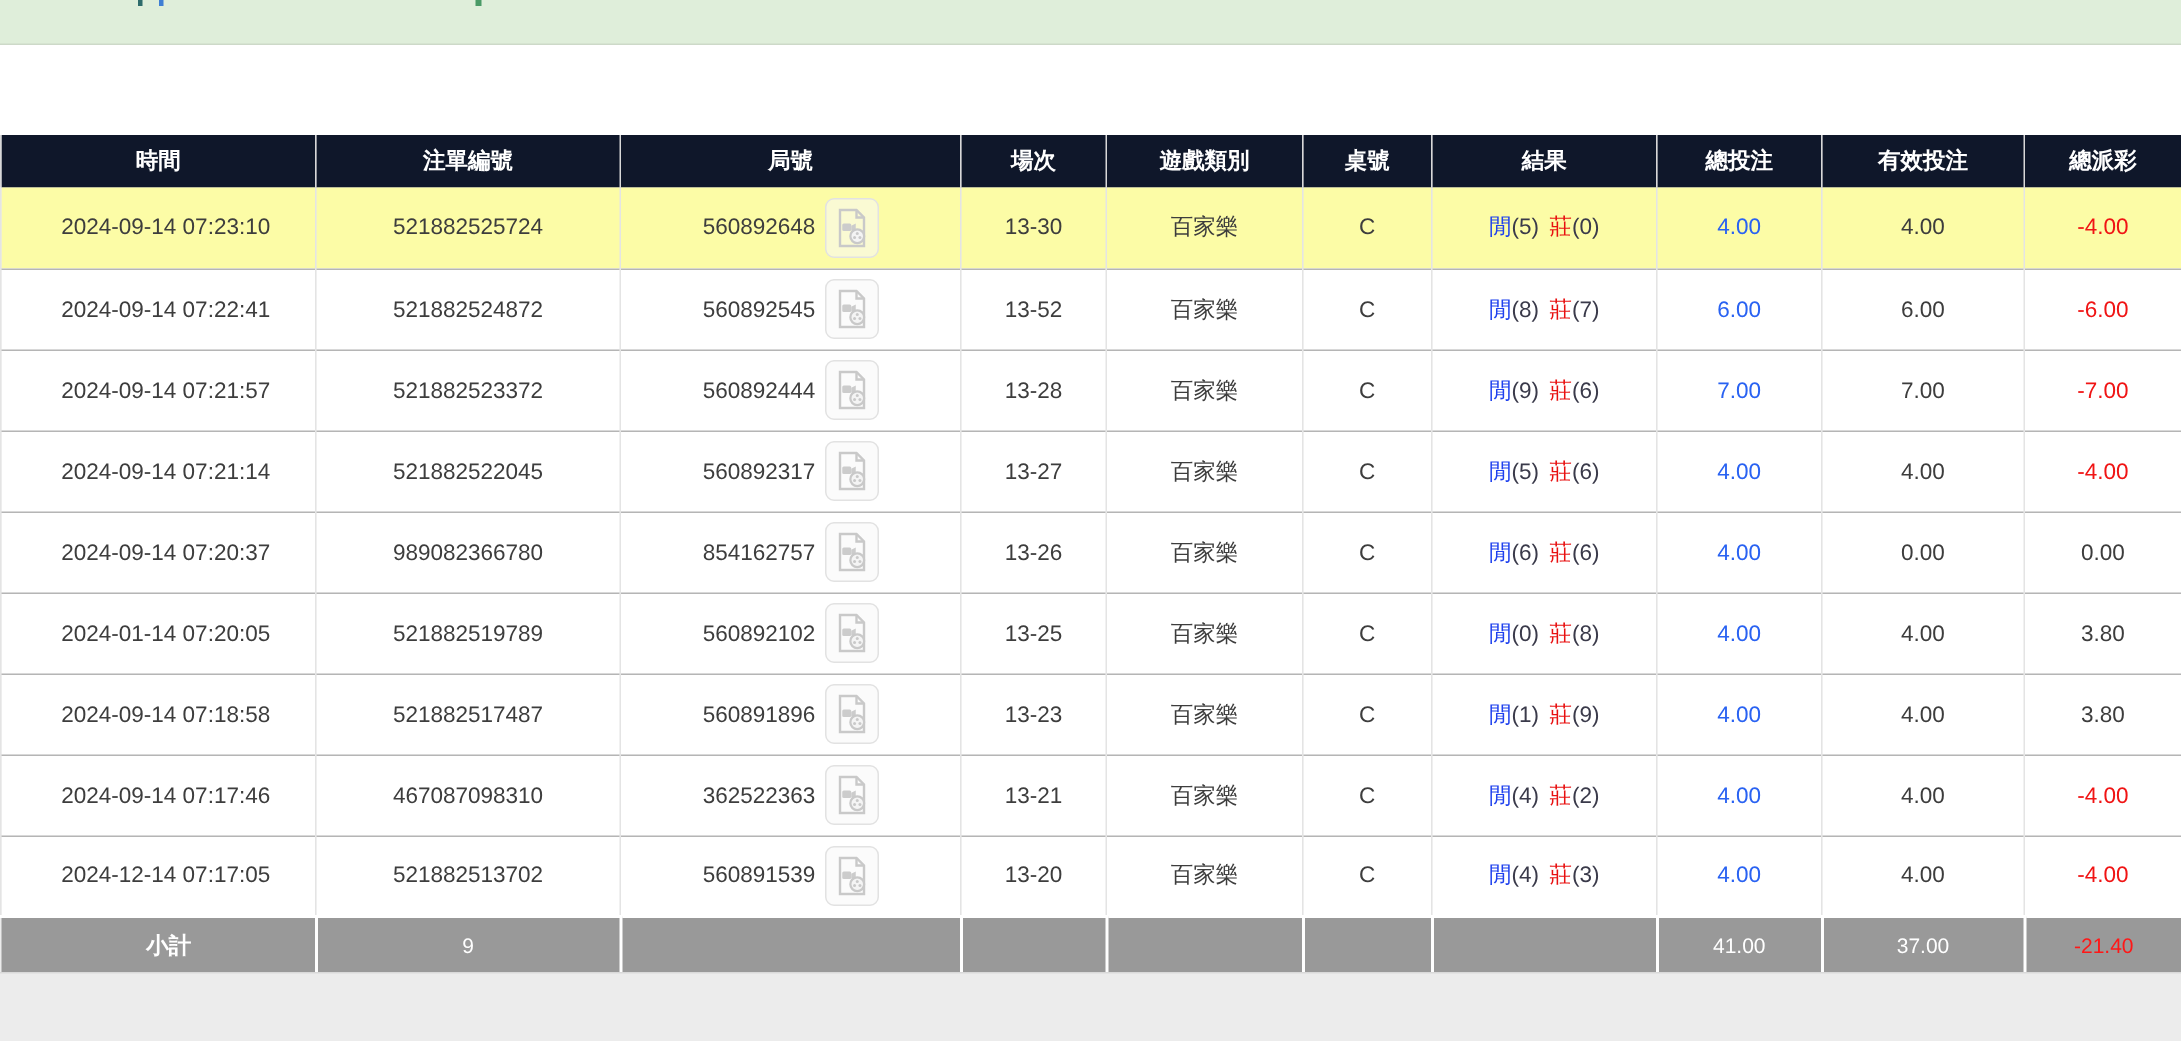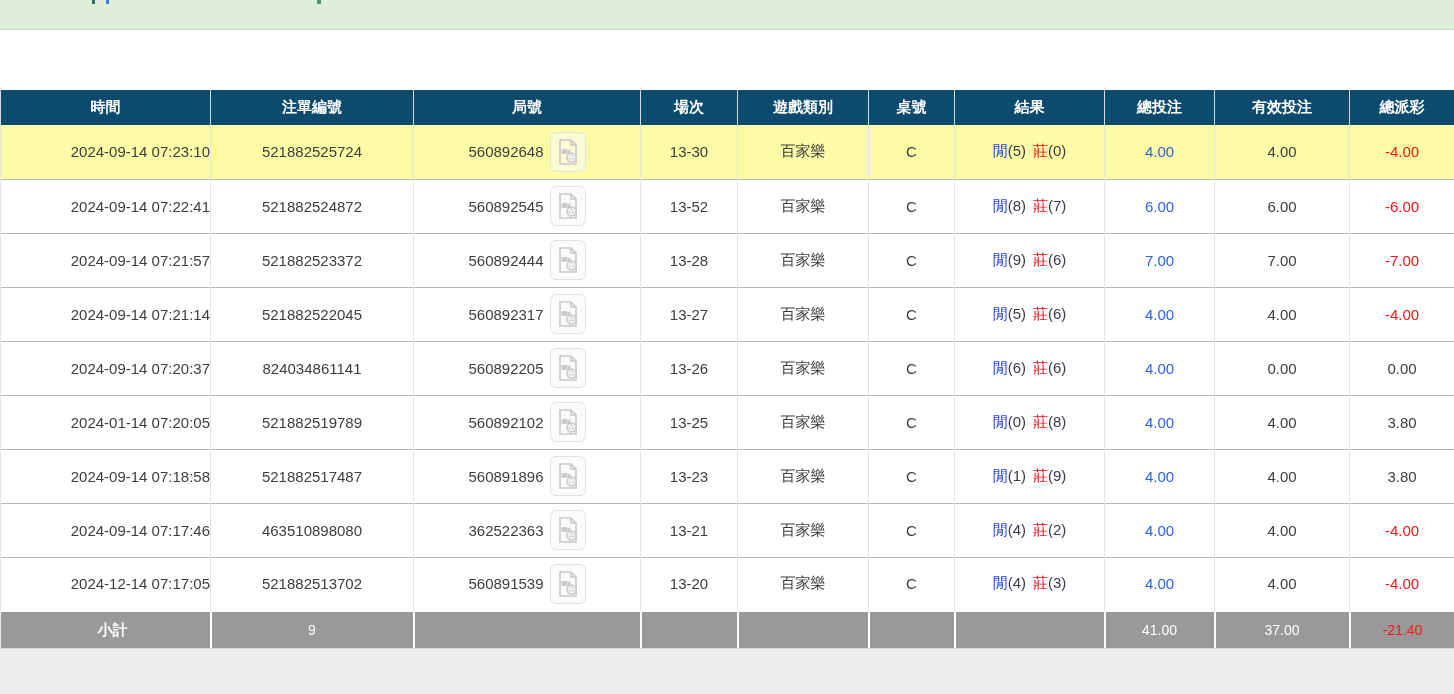--- a/index.html
+++ b/index.html
@@ -27,21 +27,21 @@
 
   .gap-white { height: 60px; background: #ffffff; }
 
   table {
     width: 1454px;
     table-layout: fixed;
     border-collapse: collapse;
   }
   
   thead th {
-    background: #0c4a6e;
+    background: #0f172a;
     color: #ffffff;
     font-size: 15px;
     font-weight: bold;
     height: 35px;
     text-align: center;
     border-left: 1px solid #d8d8d8;
     border-right: 1px solid #d8d8d8;
   }
   
   tbody td {
@@ -50,21 +50,21 @@
     vertical-align: middle;
     font-size: 15px;
     color: #3d3d3d;
     background: #ffffff;
     border-top: 1px solid #b5b5b5;
     border-left: 1px solid #e4e4e4;
     border-right: 1px solid #e4e4e4;
   }
   tbody tr:first-child td { border-top: none; }
   tbody tr.highlight td { background: #fcfca6; }
-  td.time { text-align: right; padding-left: 10px; }
+  td.time { text-align: center; padding-left: 10px; }
 
   td.round .round-wrap { display: inline-flex; align-items: center; gap: 6px; text-align: center; }
   .video-btn {
     width: 36px; height: 40px;
     border: 1px solid #e2e2e2;
     border-radius: 6px;
     background: rgba(248,248,248,0.55);
     cursor: pointer;
     display: inline-flex; align-items: center; justify-content: center;
     padding: 0;
@@ -251,24 +251,24 @@
     <td>C</td>
     <td>
       <span class="res-p">閒</span><span class="res-s">(5)</span><span class="res-b">莊</span><span class="res-s">(6)</span>
     </td>
     <td class="blue">4.00</td>
     <td>4.00</td>
     <td class="neg">-4.00</td>
   </tr>
         <tr class="data-row">
     <td class="time">2024-09-14 07:20:37</td>
-    <td>824034861141</td>
-    <td class="round">
-      <span class="round-wrap">
-        <span>560892205</span>
+    <td>989082366780</td>
+    <td class="round">
+      <span class="round-wrap">
+        <span>854162757</span>
         <button class="video-btn">
           <svg width="24" height="28" viewBox="0 0 24 28" fill="none" xmlns="http://www.w3.org/2000/svg">
             <path d="M4 2 h11 l5 5 v19 h-16 z" stroke="#c9c9c9" stroke-width="1.6" fill="none"></path>
             <path d="M15 2 v5 h5" stroke="#c9c9c9" stroke-width="1.6" fill="none"></path>
             <rect x="5.5" y="11" width="6" height="5" rx="1" fill="#cccccc"></rect>
             <path d="M11.5 12.5 l3 -1.5 v6 l-3 -1.5 z" fill="#cccccc"></path>
             <circle cx="15.5" cy="19.5" r="4.6" stroke="#c9c9c9" stroke-width="1.5" fill="#f4f4f4"></circle>
             <circle cx="15.5" cy="17.6" r="1" fill="#c9c9c9"></circle>
             <circle cx="13.7" cy="20.4" r="1" fill="#c9c9c9"></circle>
             <circle cx="17.3" cy="20.4" r="1" fill="#c9c9c9"></circle>
@@ -341,21 +341,21 @@
     <td>C</td>
     <td>
       <span class="res-p">閒</span><span class="res-s">(1)</span><span class="res-b">莊</span><span class="res-s">(9)</span>
     </td>
     <td class="blue">4.00</td>
     <td>4.00</td>
     <td>3.80</td>
   </tr>
         <tr class="data-row">
     <td class="time">2024-09-14 07:17:46</td>
-    <td>463510898080</td>
+    <td>467087098310</td>
     <td class="round">
       <span class="round-wrap">
         <span>362522363</span>
         <button class="video-btn">
           <svg width="24" height="28" viewBox="0 0 24 28" fill="none" xmlns="http://www.w3.org/2000/svg">
             <path d="M4 2 h11 l5 5 v19 h-16 z" stroke="#c9c9c9" stroke-width="1.6" fill="none"></path>
             <path d="M15 2 v5 h5" stroke="#c9c9c9" stroke-width="1.6" fill="none"></path>
             <rect x="5.5" y="11" width="6" height="5" rx="1" fill="#cccccc"></rect>
             <path d="M11.5 12.5 l3 -1.5 v6 l-3 -1.5 z" fill="#cccccc"></path>
             <circle cx="15.5" cy="19.5" r="4.6" stroke="#c9c9c9" stroke-width="1.5" fill="#f4f4f4"></circle>

